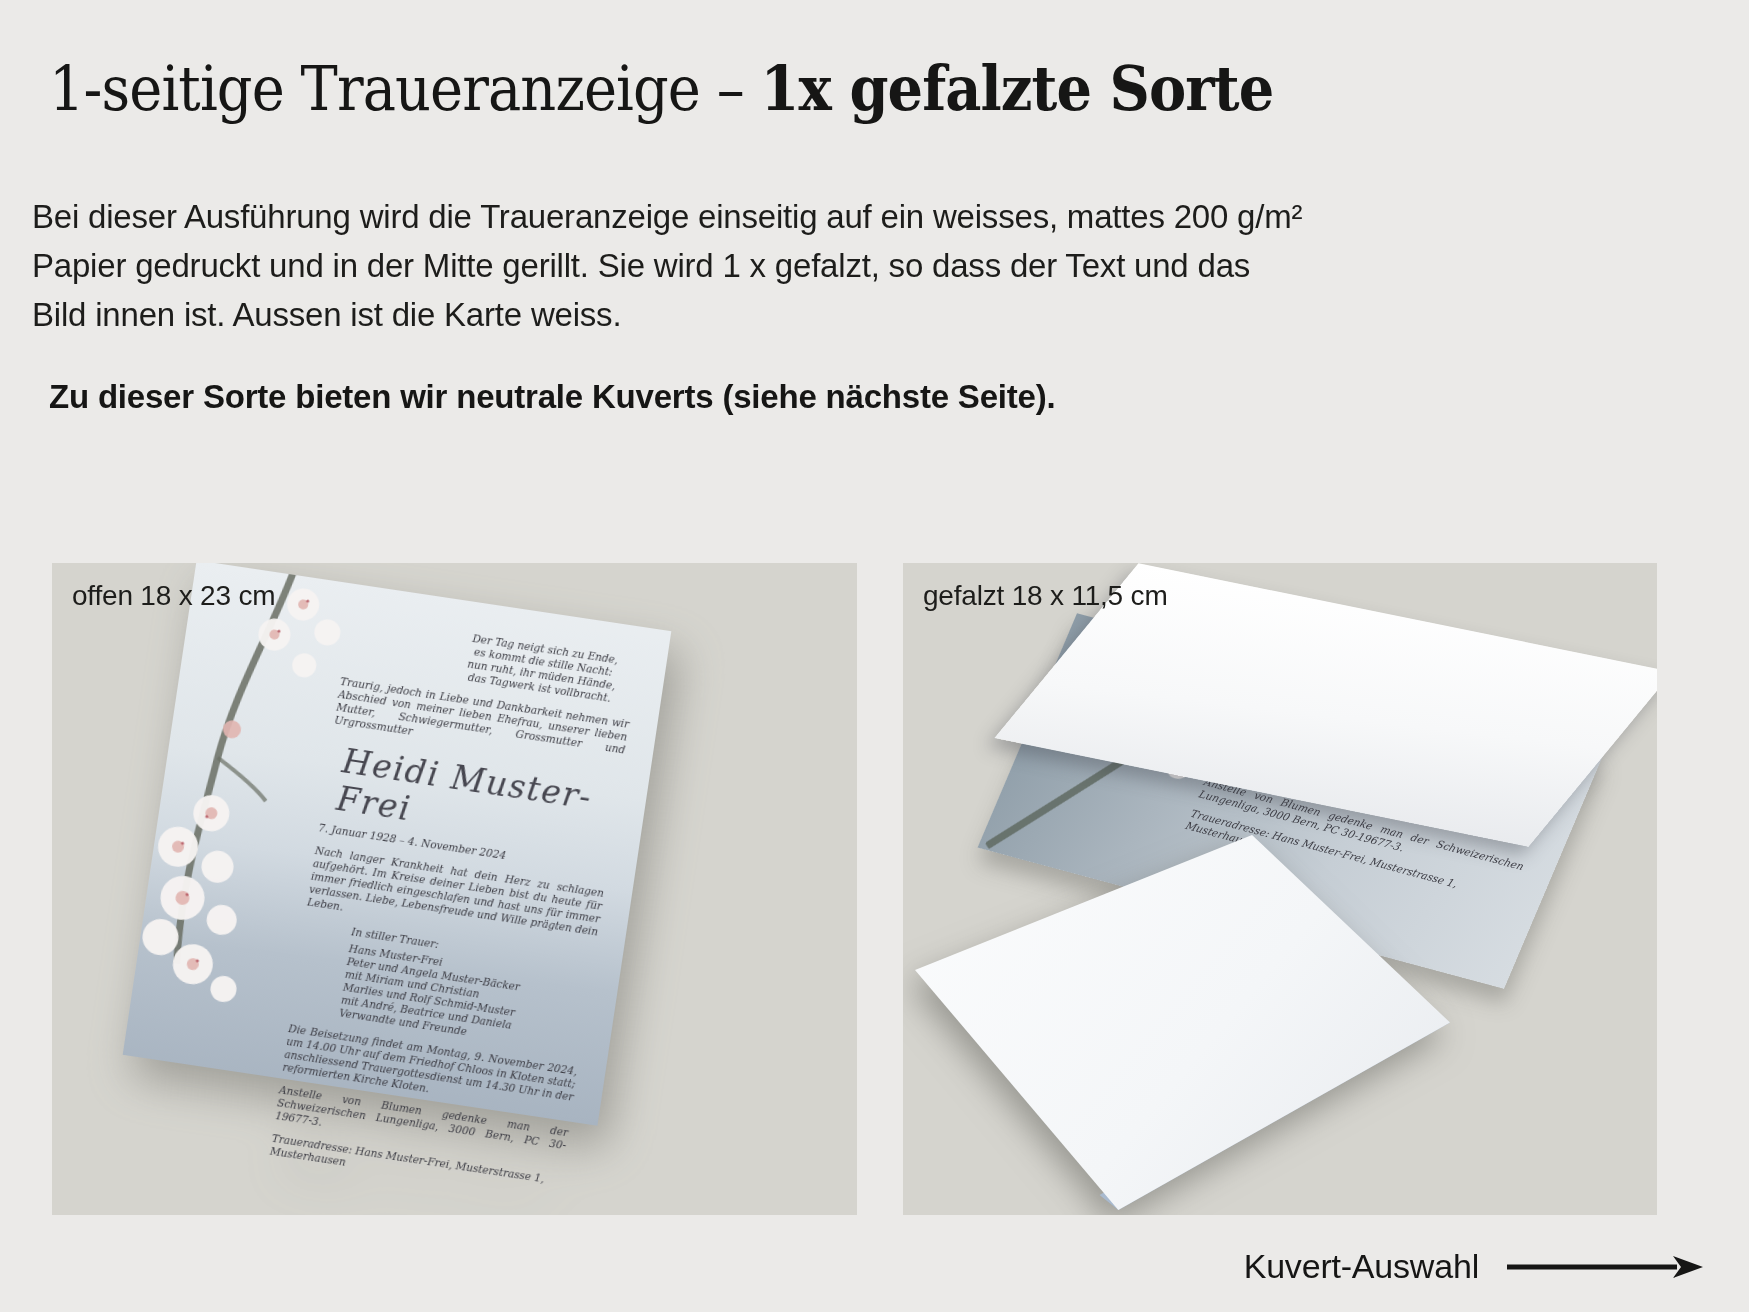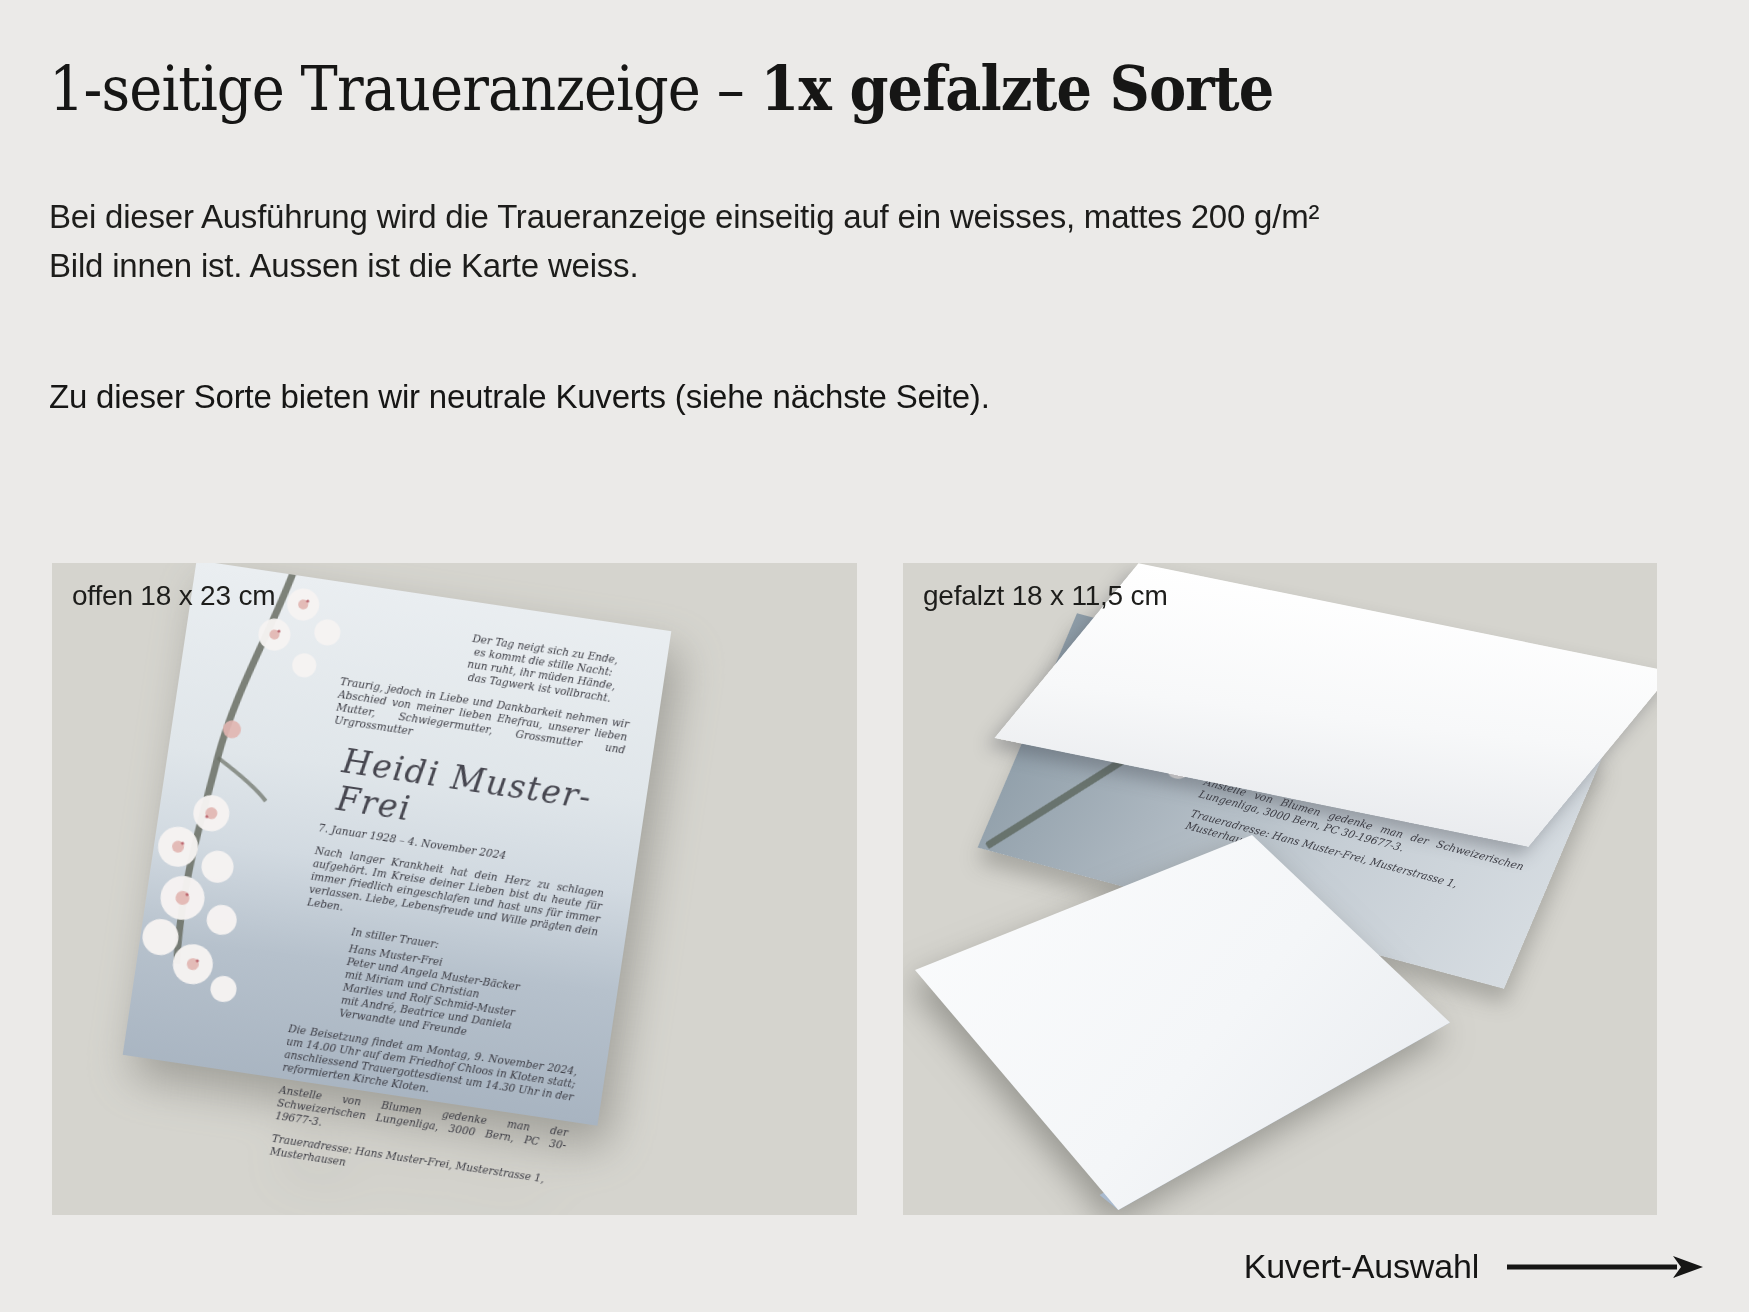--- a/index.html
+++ b/index.html
@@ -17,28 +17,28 @@
   .title{
     position:absolute;left:49px;top:52px;margin:0;
     font-family:"DejaVu Serif", serif;
     font-size:62px;font-weight:400;letter-spacing:-1px;
     color:#161615;white-space:nowrap;
     transform:scaleX(0.90);transform-origin:left top;
   }
   .title .bold{font-weight:700;}
 
   .intro{
-    position:absolute;left:49px;top:192px;
+    position:absolute;left:32px;top:192px;
     font-size:33px;line-height:49px;letter-spacing:-0.2px;color:#1d1d1b;
   }
   .intro div{white-space:nowrap;}
 
   .note{
     position:absolute;left:49px;top:378px;
-    font-size:33px;font-weight:400;letter-spacing:-0.2px;color:#161615;
+    font-size:33px;font-weight:700;letter-spacing:-0.2px;color:#161615;
     white-space:nowrap;
   }
 
   
   .panel{
     position:absolute;top:563px;width:754px;height:652px;
     background:#d5d4ce;overflow:hidden;
   }
   .panel-left{left:52px;width:805px;}
   .panel-right{left:903px;}
@@ -116,20 +116,21 @@
 </style>
 </head>
 <body>
 
 <div class="page">
 
   <h1 class="title"><span>1-seitige Traueranzeige – </span><span class="bold">1x gefalzte Sorte</span></h1>
 
   <div class="intro">
     <div>Bei dieser Ausführung wird die Traueranzeige einseitig auf ein weisses, mattes 200 g/m²</div>
+    <div>Papier gedruckt und in der Mitte gerillt. Sie wird 1 x gefalzt, so dass der Text und das</div>
     <div>Bild innen ist. Aussen ist die Karte weiss.</div>
   </div>
 
   <div class="note">Zu dieser Sorte bieten wir neutrale Kuverts (siehe nächste Seite).</div>
 
   <section class="panel panel-left">
     <div class="panel-label">offen 18 x 23 cm</div>
 
     <div class="opencard">
       <svg width="175" height="500" viewBox="0 0 175 500">

